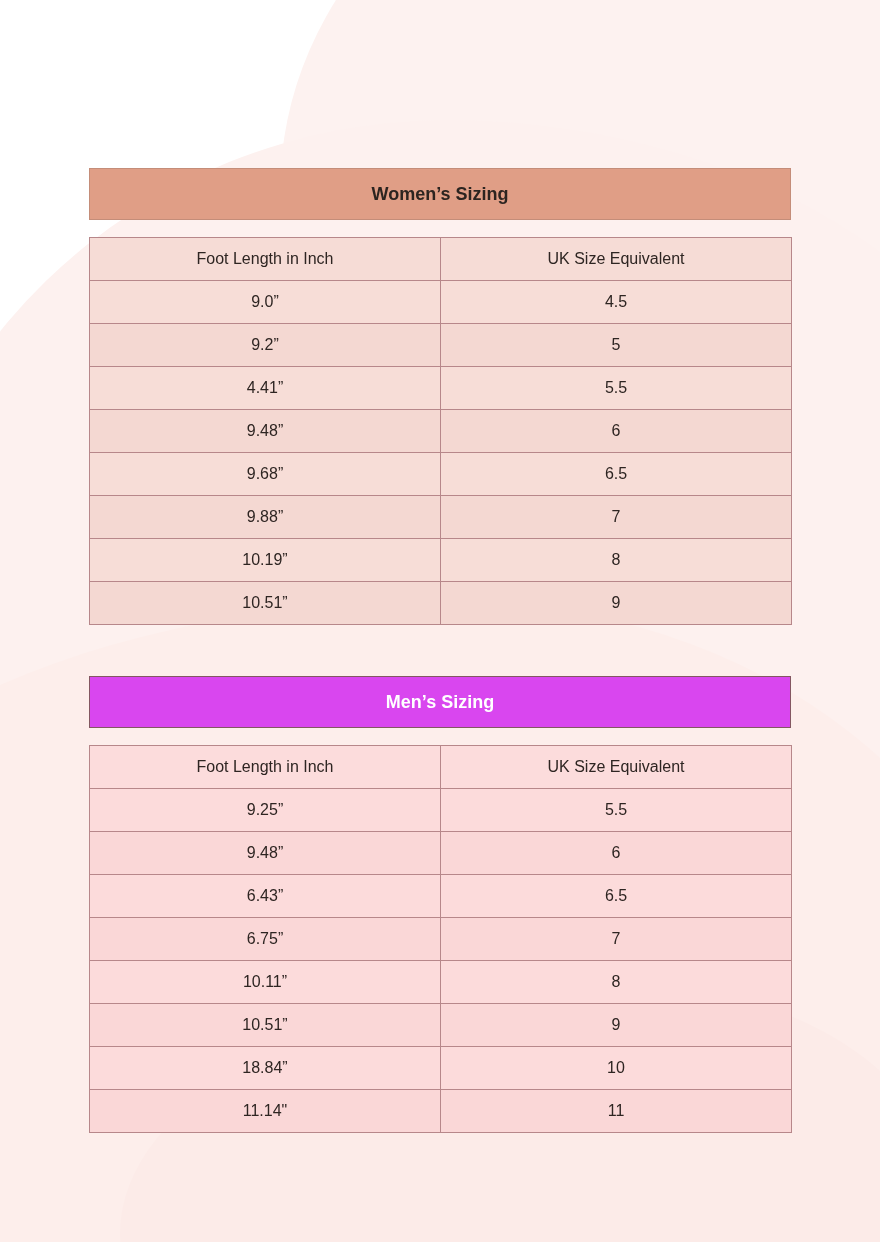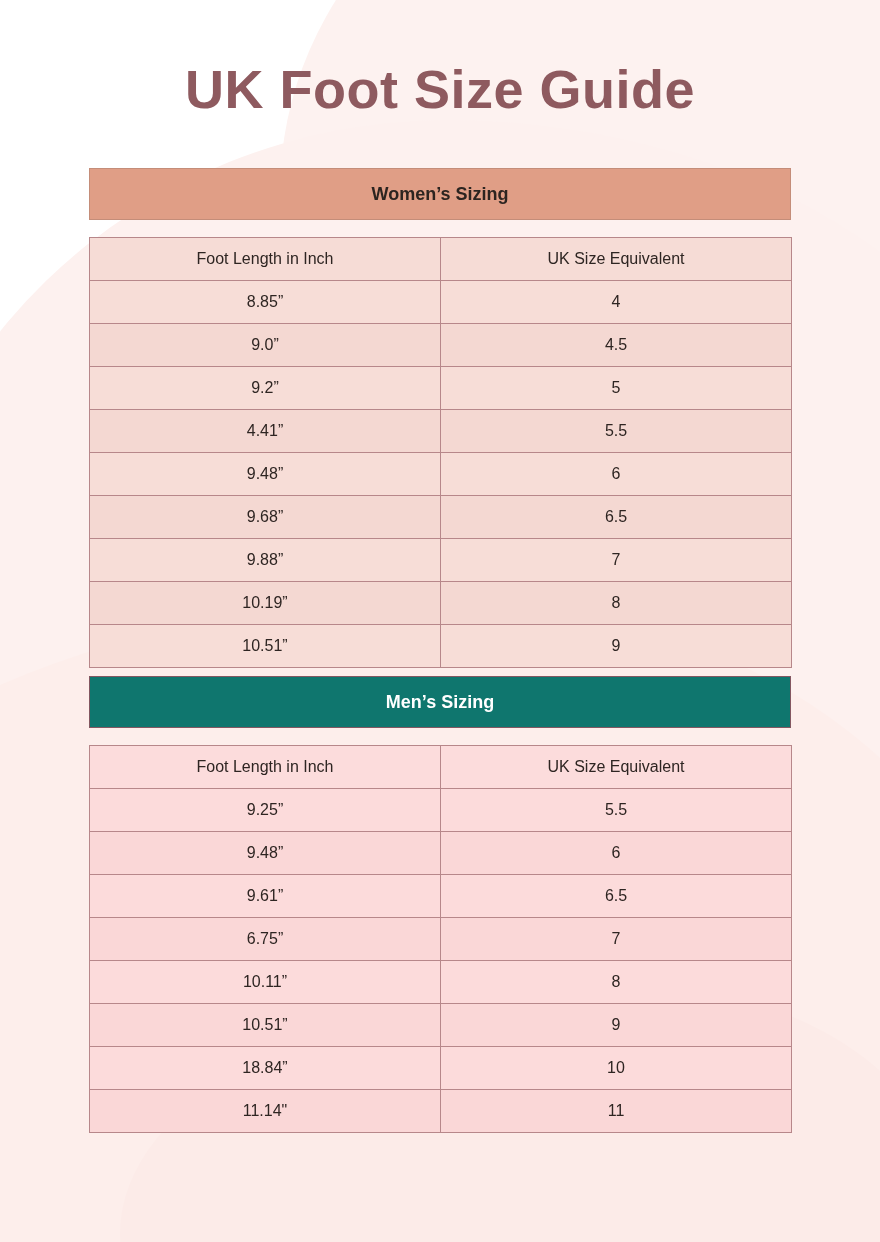--- a/index.html
+++ b/index.html
@@ -95,21 +95,21 @@
     font-size: 18px;
     font-weight: bold;
     border: 1px solid #b58078;
   }
   .section-header.women {
     background: #e09e86;
     color: #2c2420;
     border-color: #c48d79;
   }
   .section-header.men {
-    background: #0f766e;
+    background: #d946ef;
     color: #ffffff;
     border-color: #835761;
   }
 
   table.size-table {
     margin-top: 17px;
     width: 702px;
     border-collapse: collapse;
     table-layout: fixed;
   }
@@ -142,42 +142,37 @@
 
 <div class="bg-layer">
   <div class="blob-c"></div>
   <div class="blob-a"></div>
   <div class="blob-b"></div>
   <div class="blob-d"></div>
 </div>
 
 <div class="page">
 
-  <div class="title">UK Foot Size Guide</div>
 
   <div class="table-block" id="women-block">
     <div class="section-header women">Women’s Sizing</div>
 
     <table class="size-table" id="women-table">
       <colgroup>
           <col class="c1">
           <col class="c2">
         </colgroup>
       <thead>
         <tr>
           <th>Foot Length in Inch</th>
           <th>UK Size Equivalent</th>
         </tr>
       </thead>
       <tbody>
         <tr>
-          <td>8.85”</td>
-          <td>4</td>
-        </tr>
-        <tr>
           <td>9.0”</td>
           <td>4.5</td>
         </tr>
         <tr>
           <td>9.2”</td>
           <td>5</td>
         </tr>
         <tr>
           <td>4.41”</td>
           <td>5.5</td>
@@ -223,21 +218,21 @@
       <tbody>
         <tr>
           <td>9.25”</td>
           <td>5.5</td>
         </tr>
         <tr>
           <td>9.48”</td>
           <td>6</td>
         </tr>
         <tr>
-          <td>9.61”</td>
+          <td>6.43”</td>
           <td>6.5</td>
         </tr>
         <tr>
           <td>6.75”</td>
           <td>7</td>
         </tr>
         <tr>
           <td>10.11”</td>
           <td>8</td>
         </tr>

